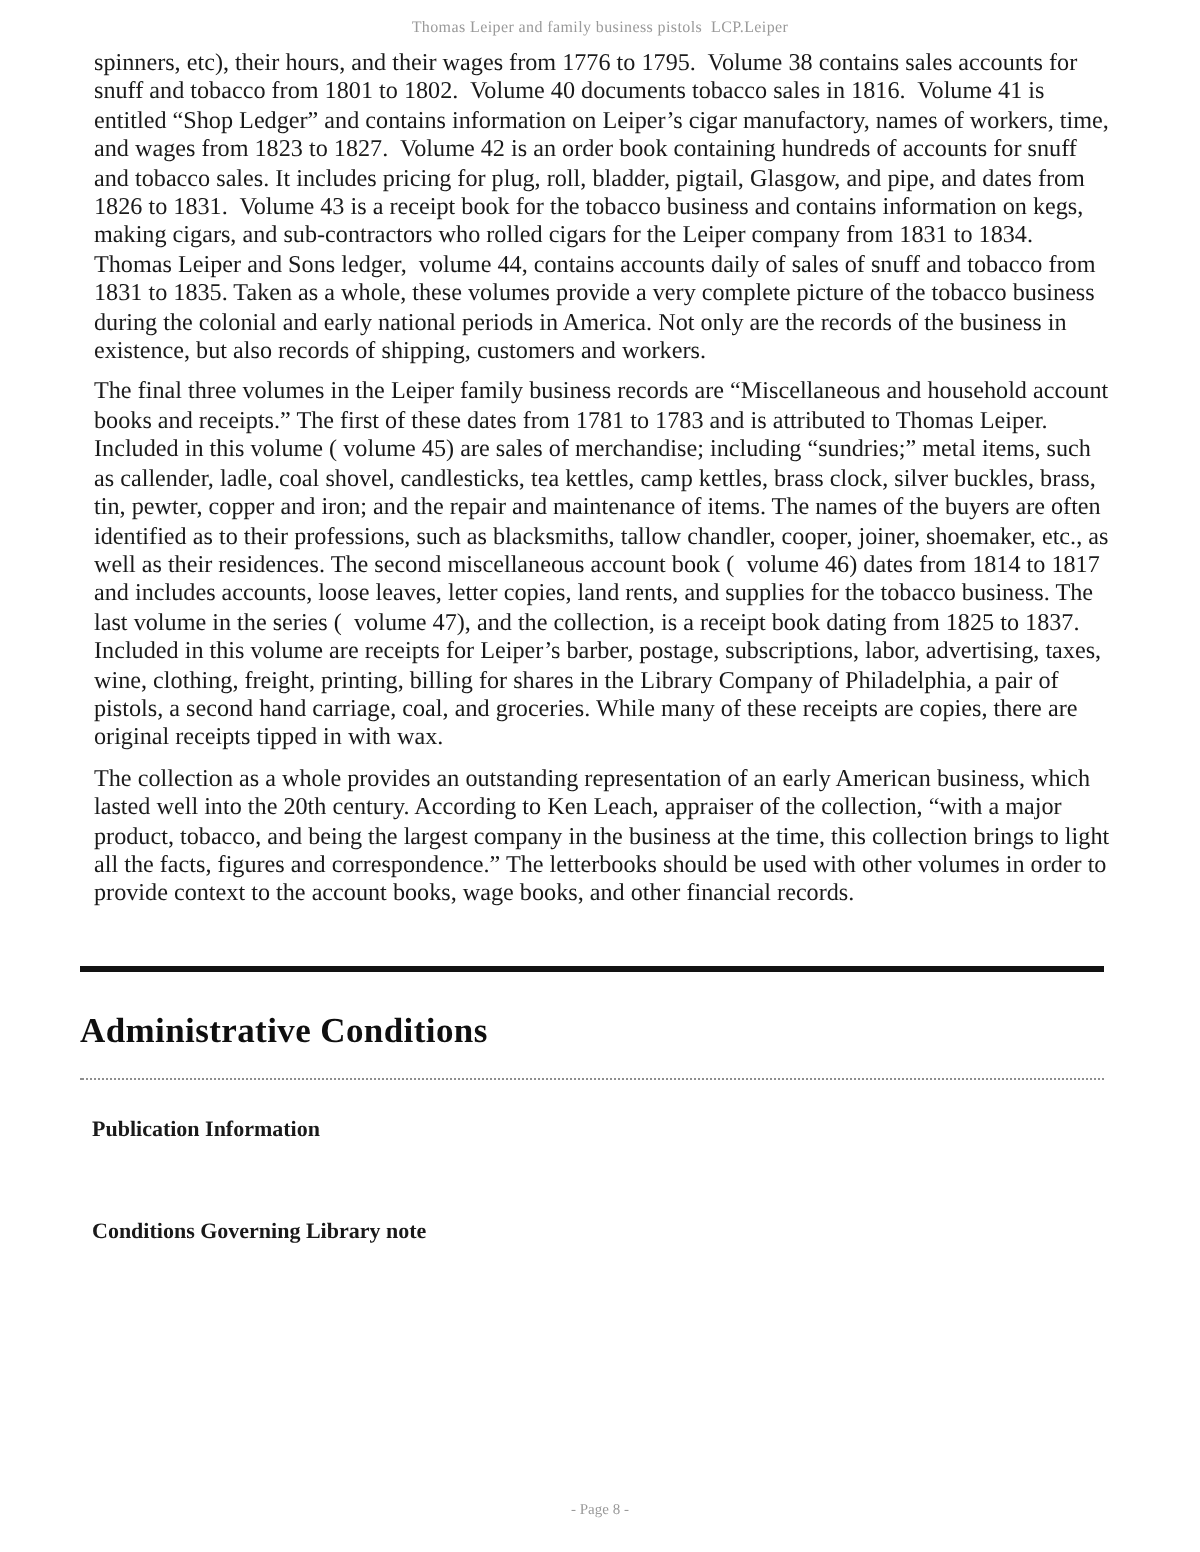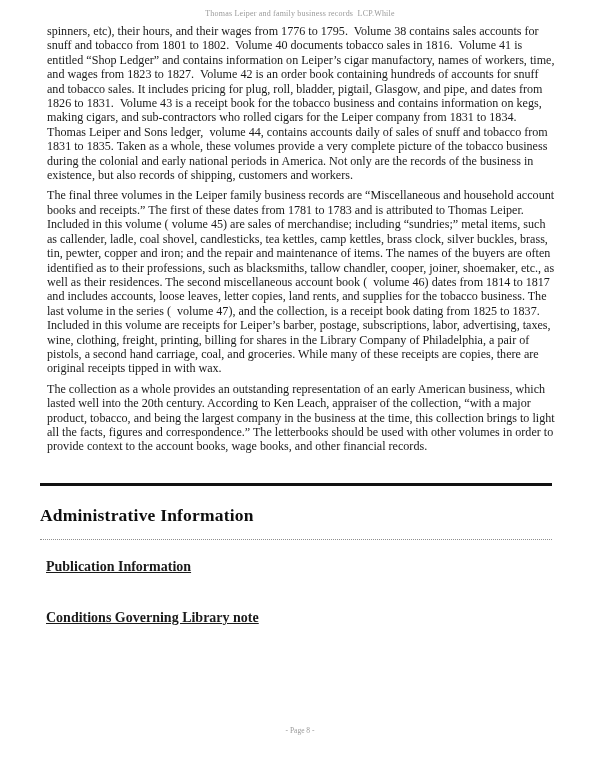--- a/index.html
+++ b/index.html
@@ -62,59 +62,58 @@
   .rule-dotted{
     position:absolute;
     top:539px; left:40px;
     width:512px; height:0;
     border-top:1px dotted var(--dot);
   }
   .sub-heading{
     margin:0;
     position:absolute;
     left:46px;
-    font-size:14px;
+    font-size:11px;
     font-weight:bold;
     color:var(--text);
-    text-decoration:underline;
   }
   .sub-heading.pos-1{top:559px;}
   .sub-heading.pos-2{top:610px;}
   .sub-text{
     margin:0;
     position:absolute;
     left:49px; top:581px;
     font-size:12.2px;
     color:var(--text);
   }
   .page-footer{
     position:absolute;
-    top:726px; left:0; right:0;
+    top:750px; left:0; right:0;
     text-align:center;
     font-size:7.5px;
     color:var(--muted);
     font-family:Liberation Serif, serif;
   }
 </style>
 </head>
 <body>
 
 <div class="page">
 
-  <div class="doc-header">Thomas Leiper and family business records  LCP.While</div>
+  <div class="doc-header">Thomas Leiper and family business pistols  LCP.Leiper</div>
 
   <div class="content">
       <p class="para"><span>spinners, etc), their hours, and their wages from 1776 to 1795.  </span><span class="b">Volume 38</span><span> contains sales accounts for snuff and tobacco from 1801 to 1802.  </span><span class="b">Volume 40</span><span> documents tobacco sales in 1816.  </span><span class="b">Volume 41</span><span> is entitled “Shop Ledger” and contains information on Leiper’s cigar manufactory, names of workers, time, and wages from 1823 to 1827.  </span><span class="b">Volume 42</span><span> is an order book containing hundreds of accounts for snuff and tobacco sales. It includes pricing for plug, roll, bladder, pigtail, Glasgow, and pipe, and dates from 1826 to 1831.  </span><span class="b">Volume 43</span><span> is a receipt book for the tobacco business and contains information on kegs, making cigars, and sub-contractors who rolled cigars for the Leiper company from 1831 to 1834. Thomas Leiper and Sons ledger,  </span><span class="b">volume 44</span><span>, contains accounts daily of sales of snuff and tobacco from 1831 to 1835. Taken as a whole, these volumes provide a very complete picture of the tobacco business during the colonial and early national periods in America. Not only are the records of the business in existence, but also records of shipping, customers and workers.</span></p>
       <p class="para"><span>The final three volumes in the Leiper family business records are “Miscellaneous and household account books and receipts.” The first of these dates from 1781 to 1783 and is attributed to Thomas Leiper. Included in this volume ( </span><span class="b">volume 45</span><span>) are sales of merchandise; including “sundries;” metal items, such as callender, ladle, coal shovel, candlesticks, tea kettles, camp kettles, brass clock, silver buckles, brass, tin, pewter, copper and iron; and the repair and maintenance of items. The names of the buyers are often identified as to their professions, such as blacksmiths, tallow chandler, cooper, joiner, shoemaker, etc., as well as their residences. The second miscellaneous account book (  </span><span class="b">volume 46</span><span>) dates from 1814 to 1817 and includes accounts, loose leaves, letter copies, land rents, and supplies for the tobacco business. The last volume in the series (  </span><span class="b">volume 47</span><span>), and the collection, is a receipt book dating from 1825 to 1837. Included in this volume are receipts for Leiper’s barber, postage, subscriptions, labor, advertising, taxes, wine, clothing, freight, printing, billing for shares in the Library Company of Philadelphia, a pair of pistols, a second hand carriage, coal, and groceries. While many of these receipts are copies, there are original receipts tipped in with wax.</span></p>
       <p class="para"><span>The collection as a whole provides an outstanding representation of an early American business, which lasted well into the 20th century. According to Ken Leach, appraiser of the collection, “with a major product, tobacco, and being the largest company in the business at the time, this collection brings to light all the facts, figures and correspondence.” The letterbooks should be used with other volumes in order to provide context to the account books, wage books, and other financial records.</span></p>
     </div>
 
   <div class="rule-thick"></div>
 
-  <h1 class="section-title">Administrative Information</h1>
+  <h1 class="section-title">Administrative Conditions</h1>
 
   <div class="rule-dotted"></div>
 
   <h2 class="sub-heading pos-1">Publication Information</h2>
 
 
   <h2 class="sub-heading pos-2">Conditions Governing Library note</h2>
 
   <div class="page-footer">- Page 8 -</div>
 

